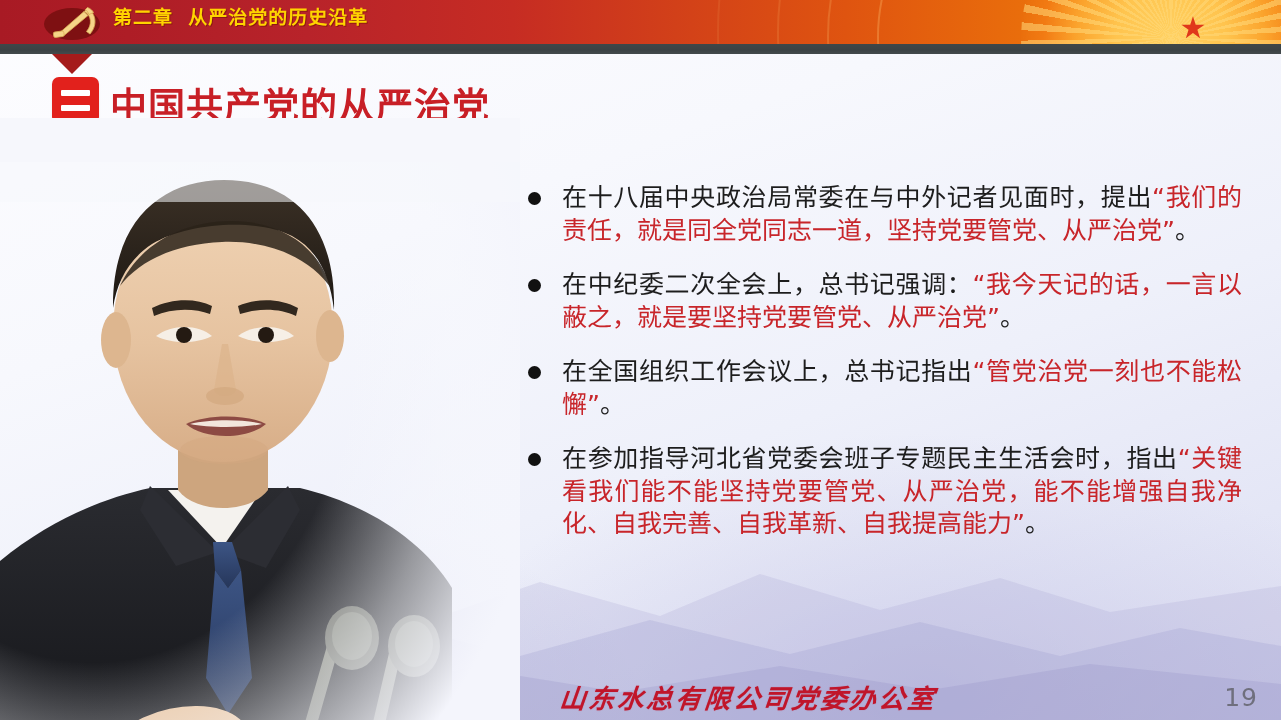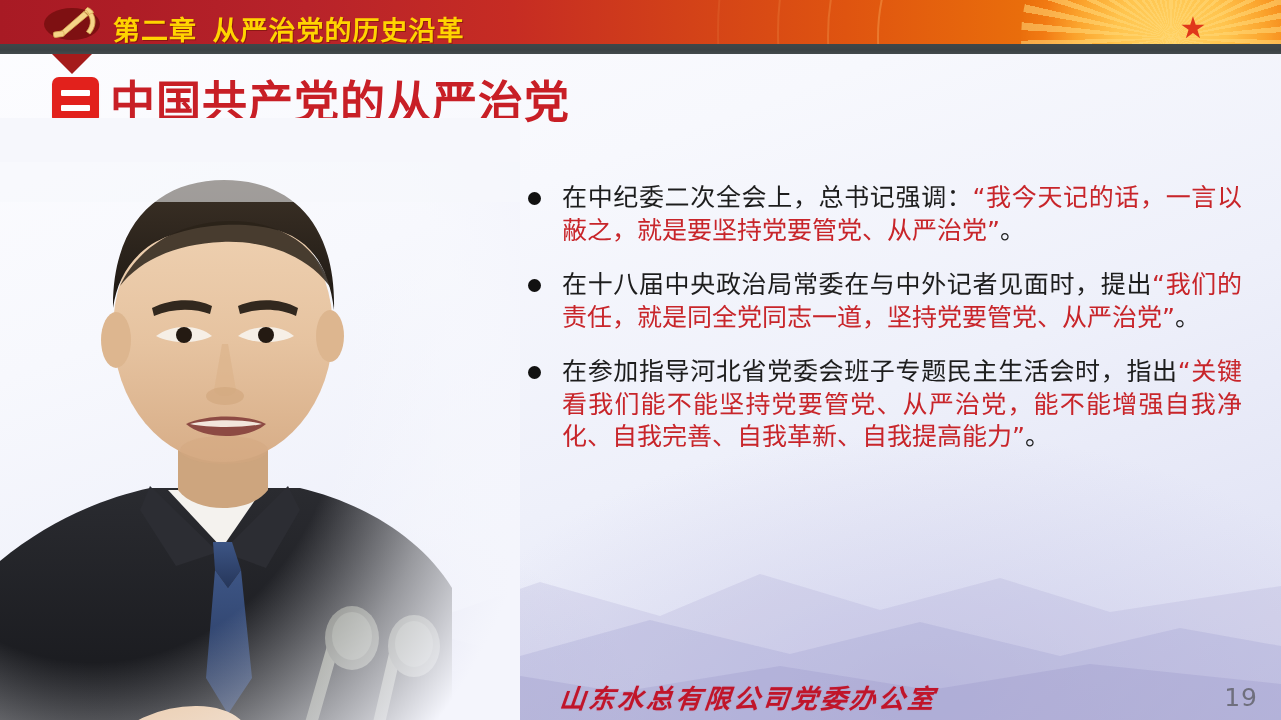--- a/index.html
+++ b/index.html
@@ -90,28 +90,27 @@
     left: 32px;
     top: 2px;
     width: 80px;
     height: 40px;
   }
   .emblem svg { display: block; width: 100%; height: 100%; }
 
   .banner-title {
     position: absolute;
     left: 113px;
-    top: 9px;
-    font-size: 27px;
+    top: 2px;
+    font-size: 19px;
     font-weight: bold;
     letter-spacing: 1px;
     color: #ffd400;
     text-shadow: 1px 1px 0 rgba(120,20,8,0.65);
     white-space: pre;
-    font-family: Liberation Serif, serif;
   }
 
   .banner-underbar {
     position: absolute;
     top: 44px; left: 0;
     width: 1281px;
     height: 10px;
     background: linear-gradient(180deg, #3f4749 0%, #3b4244 60%, #434a4c 100%);
   }
 
@@ -142,22 +141,22 @@
     height: 6px;
     background: #ffffff;
     border-radius: 1px;
   }
   .sec-badge .bar.b1 { top: 13px; }
   .sec-badge .bar.b2 { top: 28px; }
 
   .sec-title {
     position: absolute;
     left: 110px;
-    top: 66px;
-    font-size: 45px;
+    top: 76px;
+    font-size: 37px;
     font-weight: bold;
     color: #c81f26;
     letter-spacing: 1px;
     white-space: nowrap;
   }
 
   
   .photo {
     position: absolute;
     left: 0;
@@ -359,27 +358,30 @@
 
       <rect x="0" y="0" width="520" height="602" fill="url(#fadeR)"></rect>
       <rect x="0" y="0" width="520" height="44" fill="rgba(246,247,252,1)"></rect>
       <rect x="0" y="44" width="520" height="40" fill="rgba(246,247,252,0.55)"></rect>
     </svg>
   </div>
 
   <div class="content">
 
     <div class="bullet">
+      <span class="dot"></span><span>在十八届中央政治局常委在与中外记者见面时，提出</span><span class="quote">“我们的责任，就是同全党同志一道，坚持党要管党、从严治党”</span><span class="tail">。</span>
+    </div>
+
+    <div class="bullet">
       <span class="dot"></span><span>在中纪委二次全会上，总书记强调：</span><span class="quote">“我今天记的话，一言以蔽之，就是要坚持党要管党、从严治党”</span><span class="tail">。</span>
     </div>
 
     <div class="bullet">
-      <span class="dot"></span><span>在十八届中央政治局常委在与中外记者见面时，提出</span><span class="quote">“我们的责任，就是同全党同志一道，坚持党要管党、从严治党”</span><span class="tail">。</span>
-    </div>
-
+      <span class="dot"></span><span>在全国组织工作会议上，总书记指出</span><span class="quote">“管党治党一刻也不能松懈”</span><span class="tail">。</span>
+    </div>
 
     <div class="bullet">
       <span class="dot"></span><span>在参加指导河北省党委会班子专题民主生活会时，指出</span><span class="quote">“关键看我们能不能坚持党要管党、从严治党，能不能增强自我净化、自我完善、自我革新、自我提高能力”</span><span class="tail">。</span>
     </div>
 
   </div>
 
   <div class="footer-seal">山东水总有限公司党委办公室</div>
   <div class="page-num">19</div>
 

